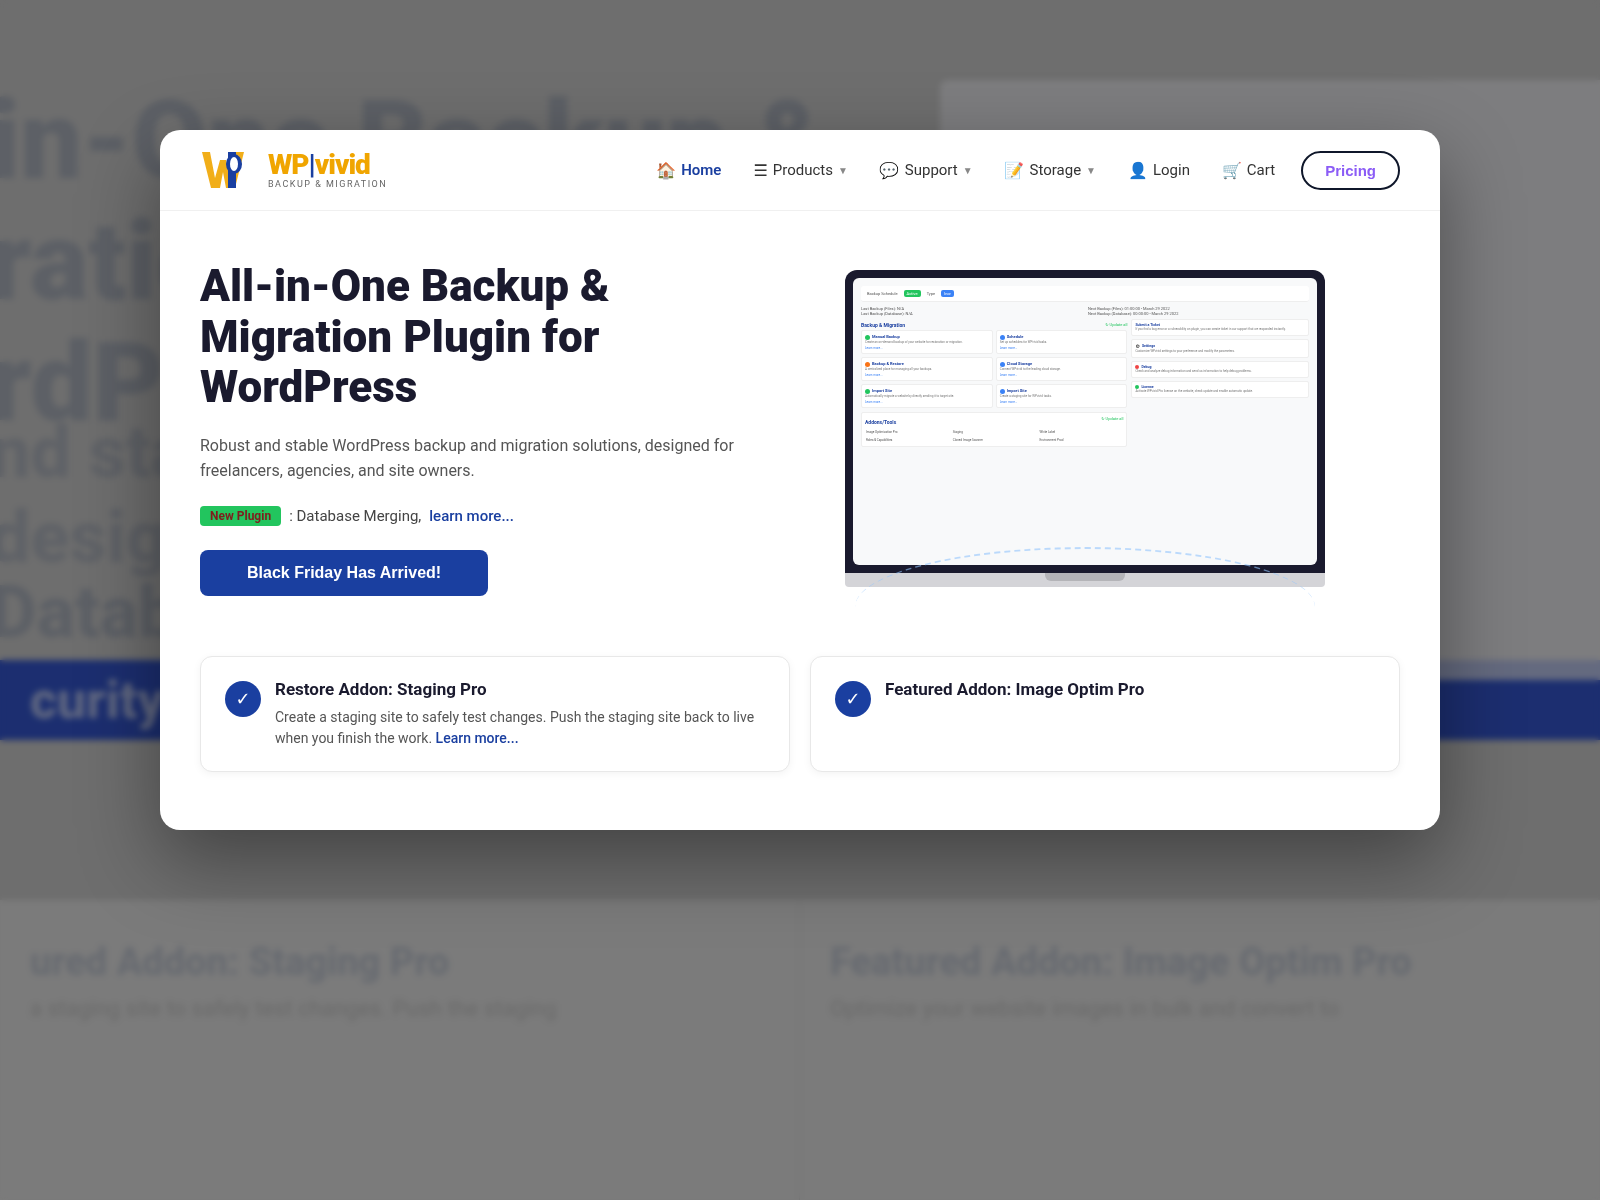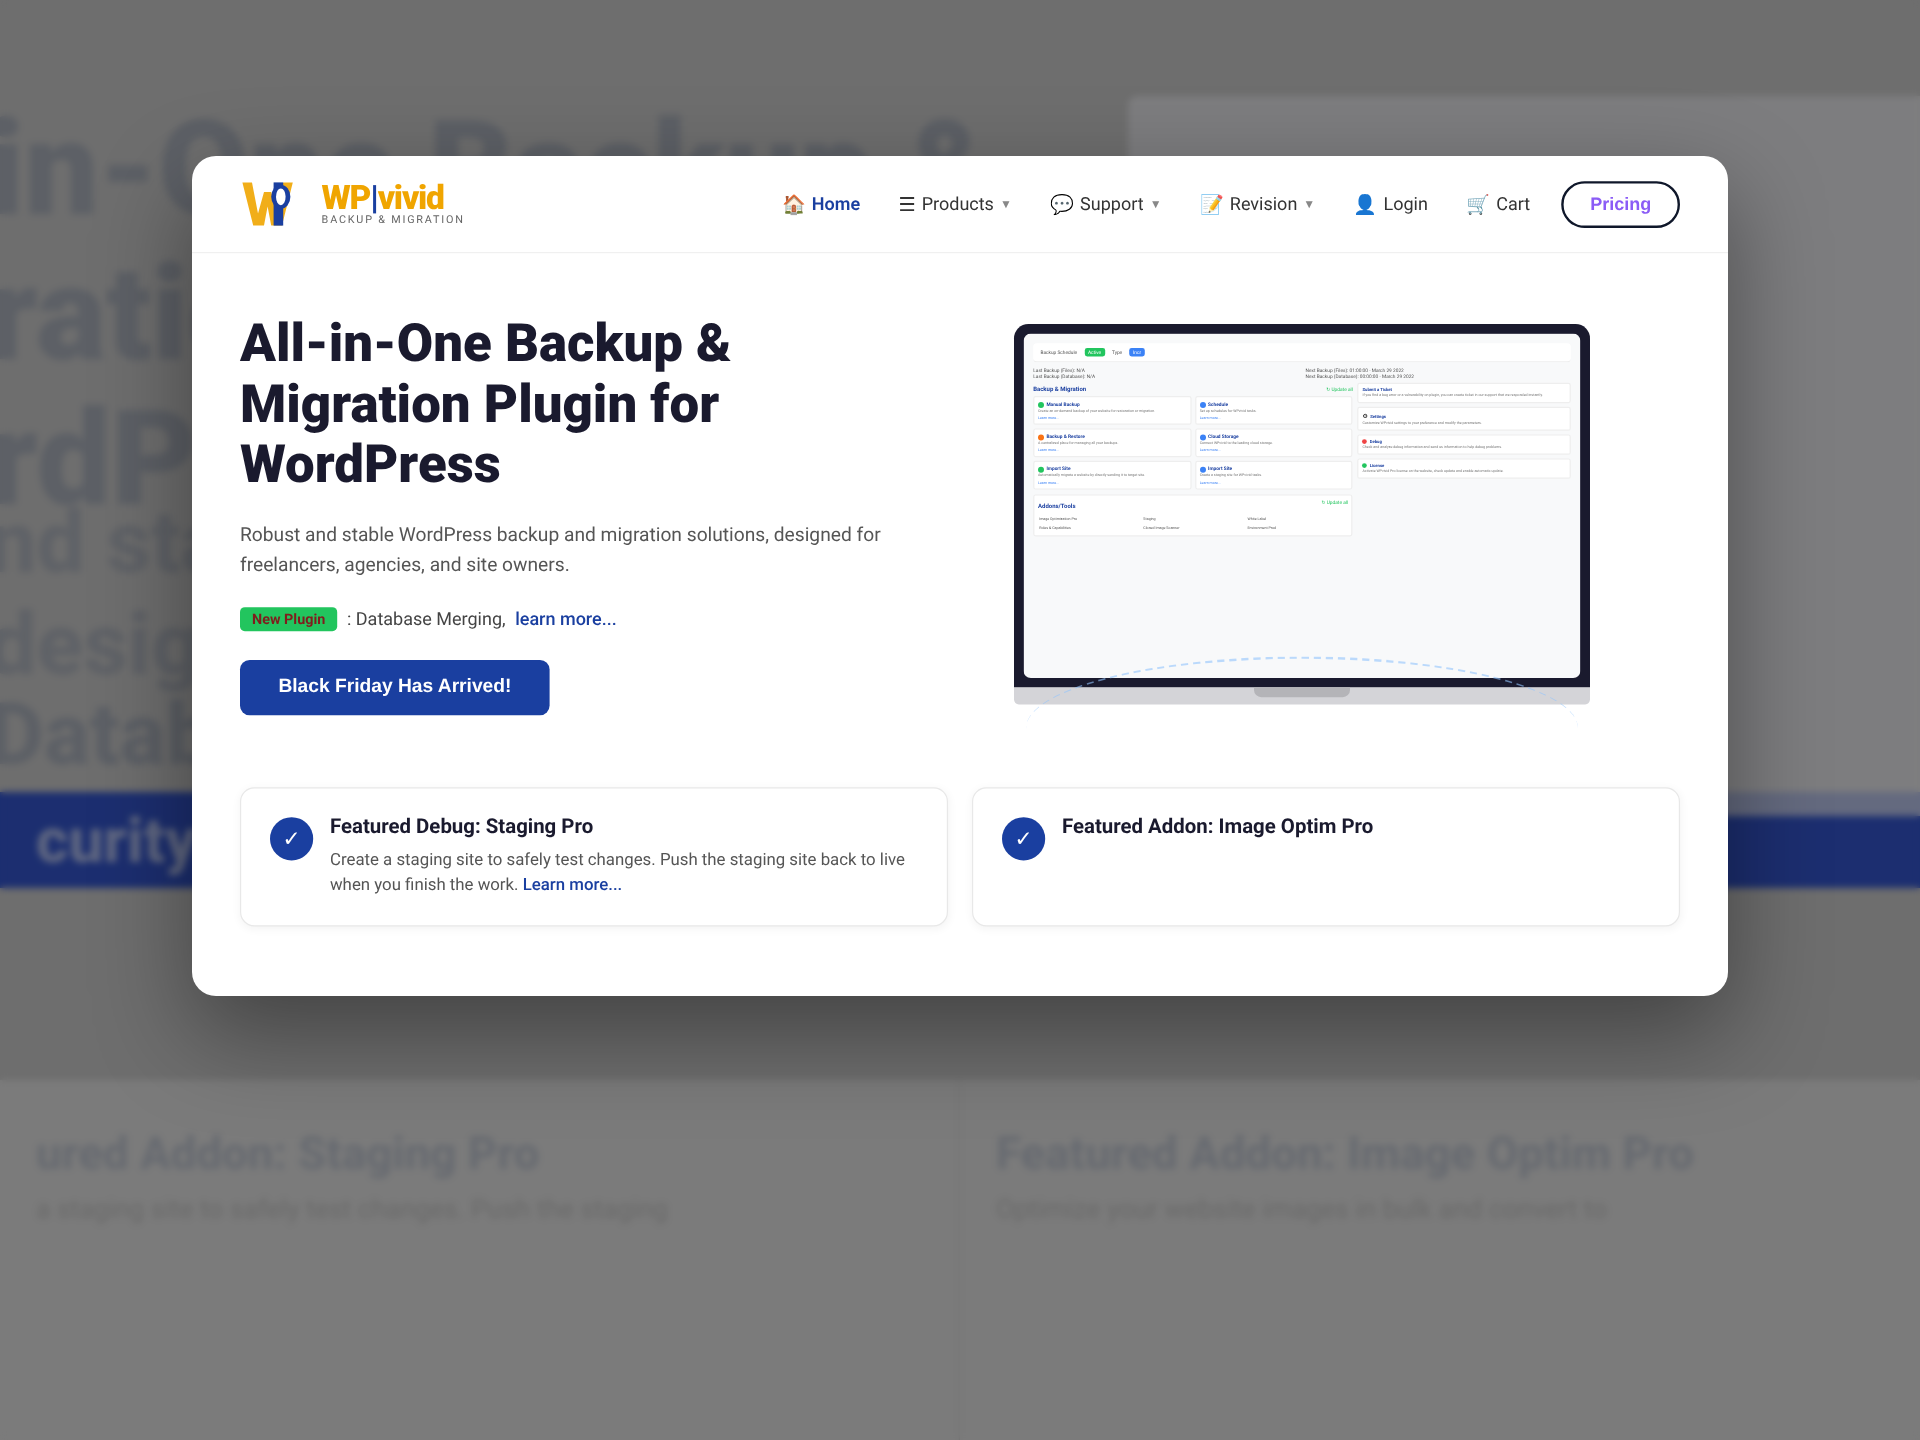--- a/index.html
+++ b/index.html
@@ -263,21 +263,21 @@
       color: #1a3fa0;
       text-decoration: none;
       font-weight: 500;
     }
     .cta-btn {
       display: inline-block;
       background: #1a3fa0;
       color: white;
       font-size: 16px;
       font-weight: 700;
-      padding: 14px 32px;
+      padding: 14px 47px;
       border-radius: 8px;
       cursor: pointer;
       border: none;
       text-align: center;
     }
 
     
     .hero-right {
       flex: 1;
       display: flex;
@@ -530,21 +530,21 @@
         <span>Products</span>
         <span class="nav-chevron">▼</span>
       </div>
       <div class="nav-item">
         <span class="nav-icon">💬</span>
         <span>Support</span>
         <span class="nav-chevron">▼</span>
       </div>
       <div class="nav-item">
         <span class="nav-icon">📝</span>
-        <span>Revision</span>
+        <span>Storage</span>
         <span class="nav-chevron">▼</span>
       </div>
       <div class="nav-login">
         <span class="nav-icon">👤</span>
         <span>Login</span>
       </div>
       <div class="nav-cart">
         <span class="nav-icon">🛒</span>
         <span>Cart</span>
       </div>
@@ -700,21 +700,21 @@
 
         <div class="dashed-arc"></div>
       </div>
     </div>
   </div>
 
   <div class="addons-row">
     <div class="addon-card">
       <div class="addon-check-circle">✓</div>
       <div class="addon-content">
-        <div class="addon-title">Featured Debug: Staging Pro</div>
+        <div class="addon-title">Restore Addon: Staging Pro</div>
         <div class="addon-desc">
           <span>Create a staging site to safely test changes. Push the staging site back to live when you finish the work.</span>
           <a class="addon-link" href="#">Learn more...</a>
         </div>
       </div>
     </div>
     <div class="addon-card">
       <div class="addon-check-circle">✓</div>
       <div class="addon-content">
         <div class="addon-title">Featured Addon: Image Optim Pro</div>

